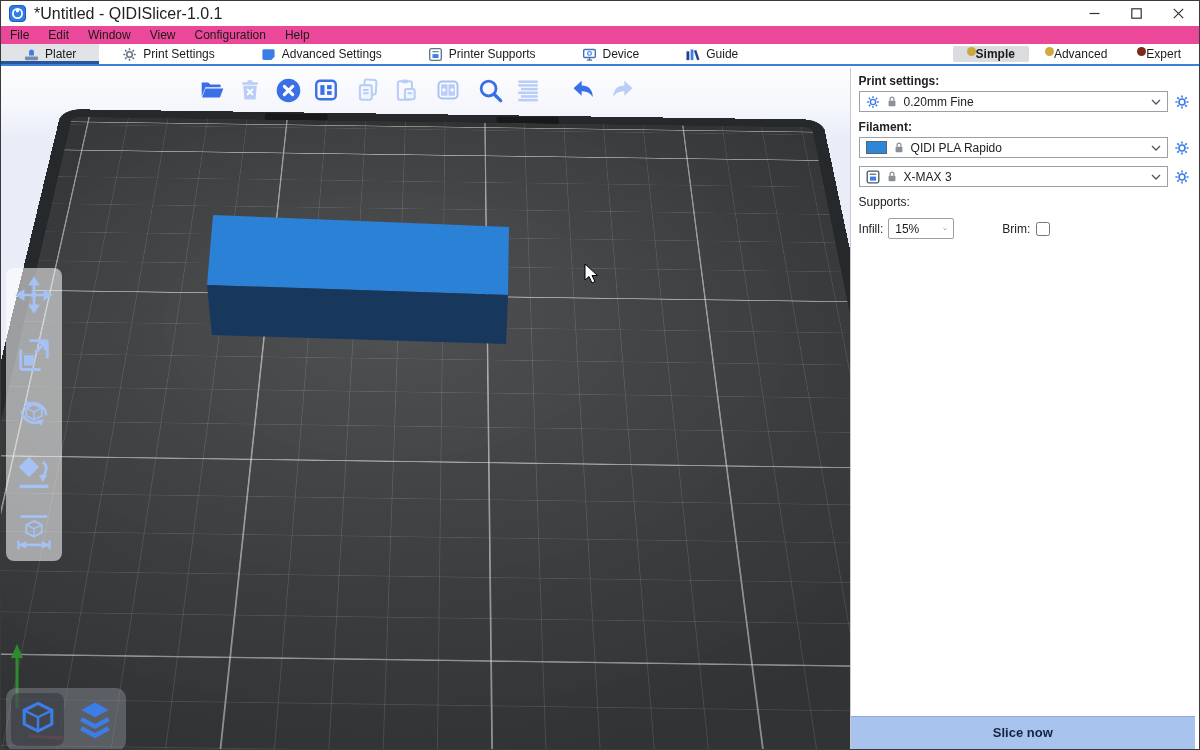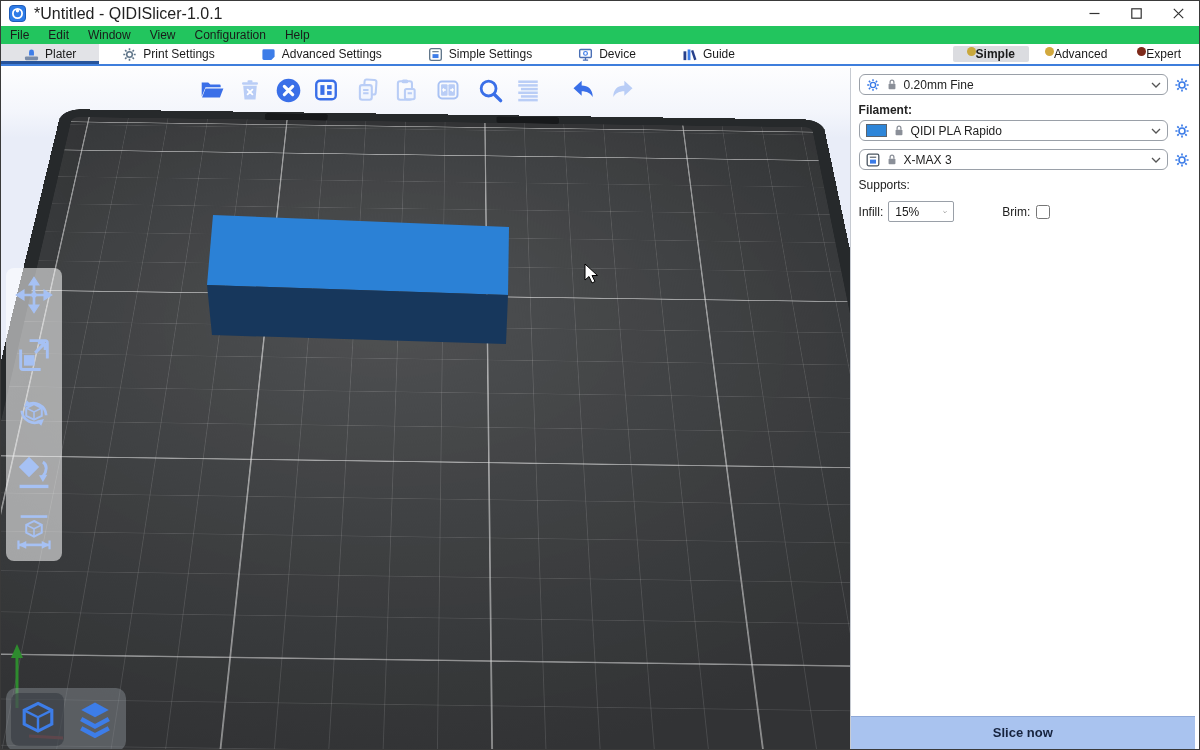--- a/index.html
+++ b/index.html
@@ -9,21 +9,21 @@
     position: relative; width: 1200px; height: 750px; background: #fff;
     border: 1px solid #3a3a3a; overflow: hidden; font-size: 12px; color:#1a1a1a;
   }
   
   .titlebar { height: 25px; display: flex; align-items: center; padding-left: 8px; background: #fff; }
   .app-icon { width: 17px; height: 17px; margin-right: 8px; flex: 0 0 auto; }
   .title-text { font-size: 16px; color: #222; }
   .win-controls { margin-left: auto; display: flex; height: 100%; }
   .win-btn { width: 42px; height: 100%; display: flex; align-items: center; justify-content: center; color: #333; }
   
-  .menubar { height: 18px; display: flex; align-items: center; padding-left: 9px; gap: 19px; background: #22c55e; }
+  .menubar { height: 18px; display: flex; align-items: center; padding-left: 9px; gap: 19px; background: #ec4899; }
   .menu-item { color: #1a1a1a; cursor: default; }
   
   .tabbar { height: 22px; display: flex; align-items: stretch; background: #fff; border-bottom: 2px solid #3E7EDC; }
   .tab { display: flex; align-items: center; gap: 6px; padding: 0 23px; color: #1a1a1a; }
   .tab.active { background: #E2E3E7; box-shadow: inset 0 -3px 0 #27549B; }
   .tab svg { flex: 0 0 auto; }
   .modes { margin-left: auto; display: flex; align-items: center; gap: 2px; padding-right: 4px; }
   .mode { display: flex; align-items: flex-start; padding: 1px 14px; border-radius: 2px; }
   .mode.active { background: #DBDCE0; font-weight: bold; }
   .dot { width: 9px; height: 9px; border-radius: 50%; }
@@ -56,21 +56,21 @@
   
   .view-toggles { position: absolute; left: 5px; top: 620px; width: 120px; height: 63px;
     background: rgba(140,146,152,0.45); border-radius: 10px; display: flex; align-items: center; padding: 5px; gap: 4px; }
   .vt-btn { width: 53px; height: 53px; display: flex; align-items: center; justify-content: center; border-radius: 8px; }
   .vt-btn.selected { background: rgba(50,55,60,0.55); }
   .scene-overlay { position: absolute; left: 0; top: 0; pointer-events: none; }
   
   .panel { position: relative; width: 350px; height: 100%; background: #fff; border-left: 1px solid #C6CAD1; padding: 6px 8px 0 8px; }
   .panel-label { font-weight: 600; color: #222; margin-bottom: 3px; }
   .preset-row { display: flex; align-items: center; gap: 5px; margin-bottom: 8px; }
-  .dropdown { flex: 1; height: 21px; background: #fff; border: 1px solid #9AA0A8; border-radius: 6px;
+  .dropdown { flex: 1; height: 21px; background: #fff; border: 1px solid #9AA0A8; border-radius: 0;
     display: flex; align-items: center; gap: 6px; padding: 0 6px; color: #222; }
   .dropdown .dd-text { flex: 1; white-space: nowrap; overflow: hidden; }
   .gear-btn { width: 18px; height: 18px; display: flex; align-items: center; justify-content: center; color: #3A7BE8; }
   .ico-gear { color: #3A7BE8; }
   .swatch { width: 21px; height: 13px; background: #2E86D9; border: 1px solid #5A6470; }
   .row-supports { display: flex; align-items: center; gap: 8px; margin-top: 8px; }
   .row-infill { display: flex; align-items: center; margin-top: 9px; }
   .small-dd { height: 21px; border: 1px solid #9AA0A8; border-radius: 2px; display: flex; align-items: center; gap: 24px; padding: 0 6px; }
   .slice-btn { position: absolute; left: 0; right: 4px; bottom: 0; height: 33px; background: #A9C3EF;
     border: 0; border-top: 1px solid #8FA9D8; font-weight: bold; font-size: 13px; color: #16233E;
@@ -139,21 +139,21 @@
         <path d="M3 2.5h10A1.5 1.5 0 0 1 14.5 4v6.5L11 13.8H3A1.5 1.5 0 0 1 1.5 12.3V4A1.5 1.5 0 0 1 3 2.5z" fill="#3D7DE8"></path>
       </svg>
       <span>Advanced Settings</span>
     </div>
     <div class="tab">
       <svg width="15" height="15" viewBox="0 0 16 16">
         <rect x="1.8" y="1.8" width="12.4" height="12.4" rx="2" fill="none" stroke="#5E7488" stroke-width="1.4"></rect>
         <path d="M4.6 5h6.8" stroke="#5E7488" stroke-width="1.2"></path>
         <rect x="4.8" y="7.6" width="6.4" height="4.2" fill="#3D7DE8"></rect>
       </svg>
-      <span>Simple Settings</span>
+      <span>Printer Supports</span>
     </div>
     <div class="tab">
       <svg width="15" height="15" viewBox="0 0 16 16">
         <rect x="1.8" y="2.6" width="12.4" height="8.6" rx="1" fill="none" stroke="#4A6FB5" stroke-width="1.5"></rect>
         <circle cx="8" cy="6.8" r="2" fill="none" stroke="#3D7DE8" stroke-width="1.3"></circle>
         <path d="M8 11.2V14M5.2 14h5.6" stroke="#4A6FB5" stroke-width="1.4"></path>
       </svg>
       <span>Device</span>
     </div>
     <div class="tab">
@@ -346,20 +346,21 @@
             <polygon points="25,6 40,14 25,22 10,14" fill="#3D7DE8"></polygon>
             <path d="M10 24l15 8 15-8" fill="none" stroke="#3D7DE8" stroke-width="5"></path>
             <path d="M10 34l15 8 15-8" fill="none" stroke="#3D7DE8" stroke-width="5"></path>
           </svg>
         </div>
       </div>
     </div>
 
     <div class="panel">
 
+      <div class="panel-label">Print settings:</div>
       <div class="preset-row">
         <div class="dropdown">
           <svg class="ico-gear" width="14" height="14" viewBox="0 0 16 16" stroke="currentColor" fill="none">
             <circle cx="8" cy="8" r="3" stroke-width="1.6"></circle>
             <g stroke-width="1.7">
                 <path d="M8 1.4v2.1M8 12.5v2.1M1.4 8h2.1M12.5 8h2.1M3.3 3.3l1.5 1.5M11.2 11.2l1.5 1.5M12.7 3.3l-1.5 1.5M4.8 11.2l-1.5 1.5"></path>
               </g>
           </svg>
           <svg width="12" height="13" viewBox="0 0 14 14">
             <rect x="3" y="6" width="8" height="6.5" rx="1" fill="#8A8F98"></rect>

